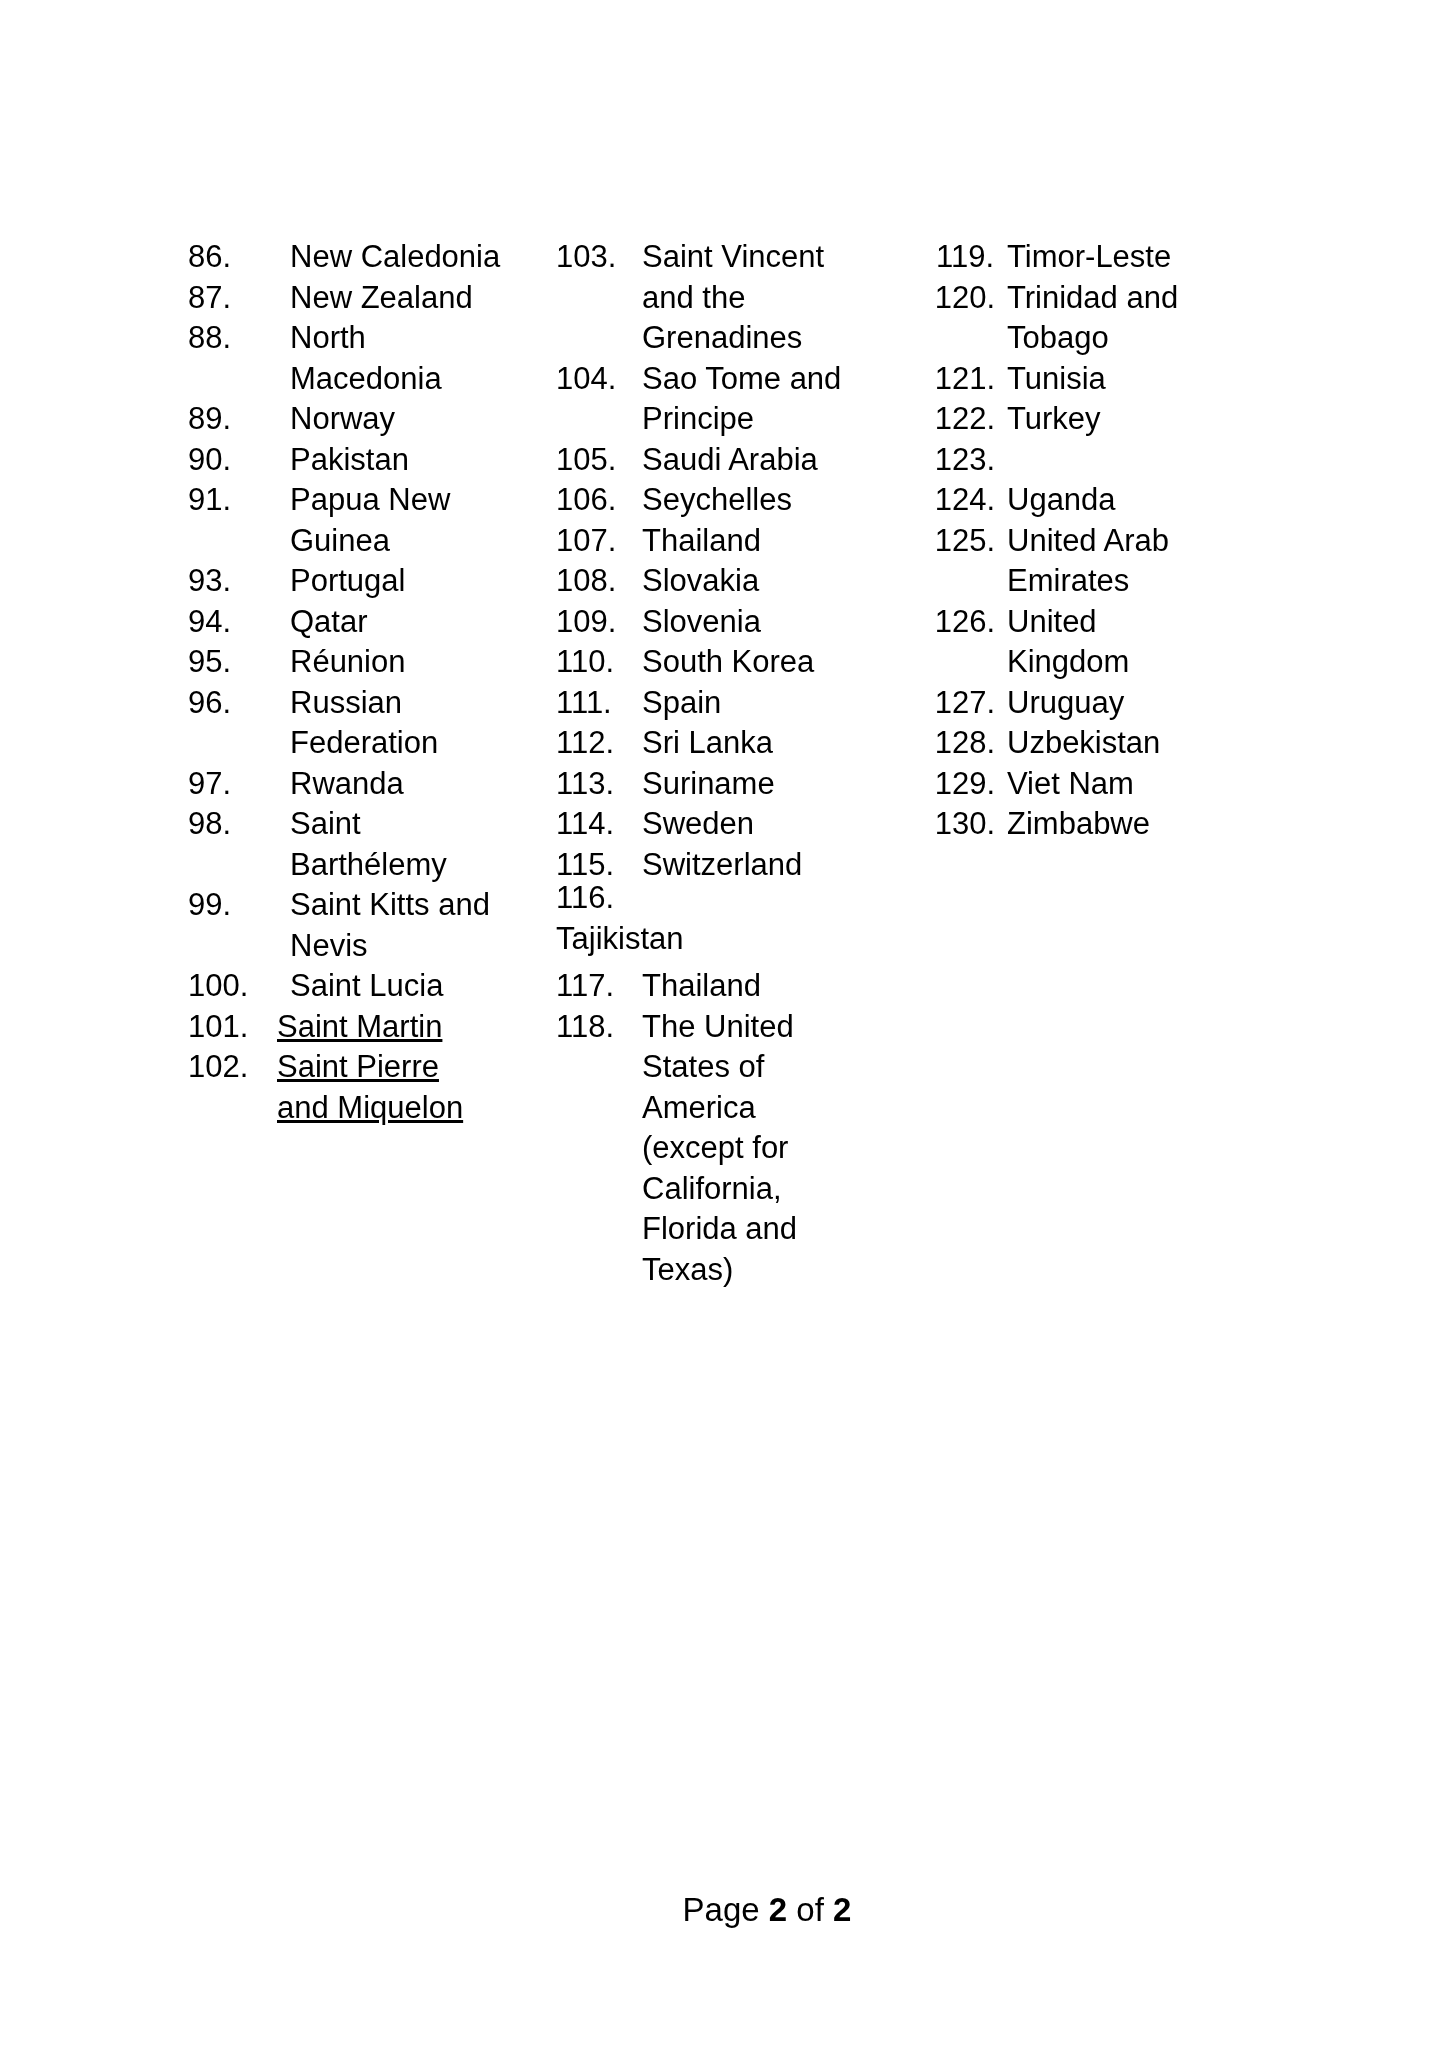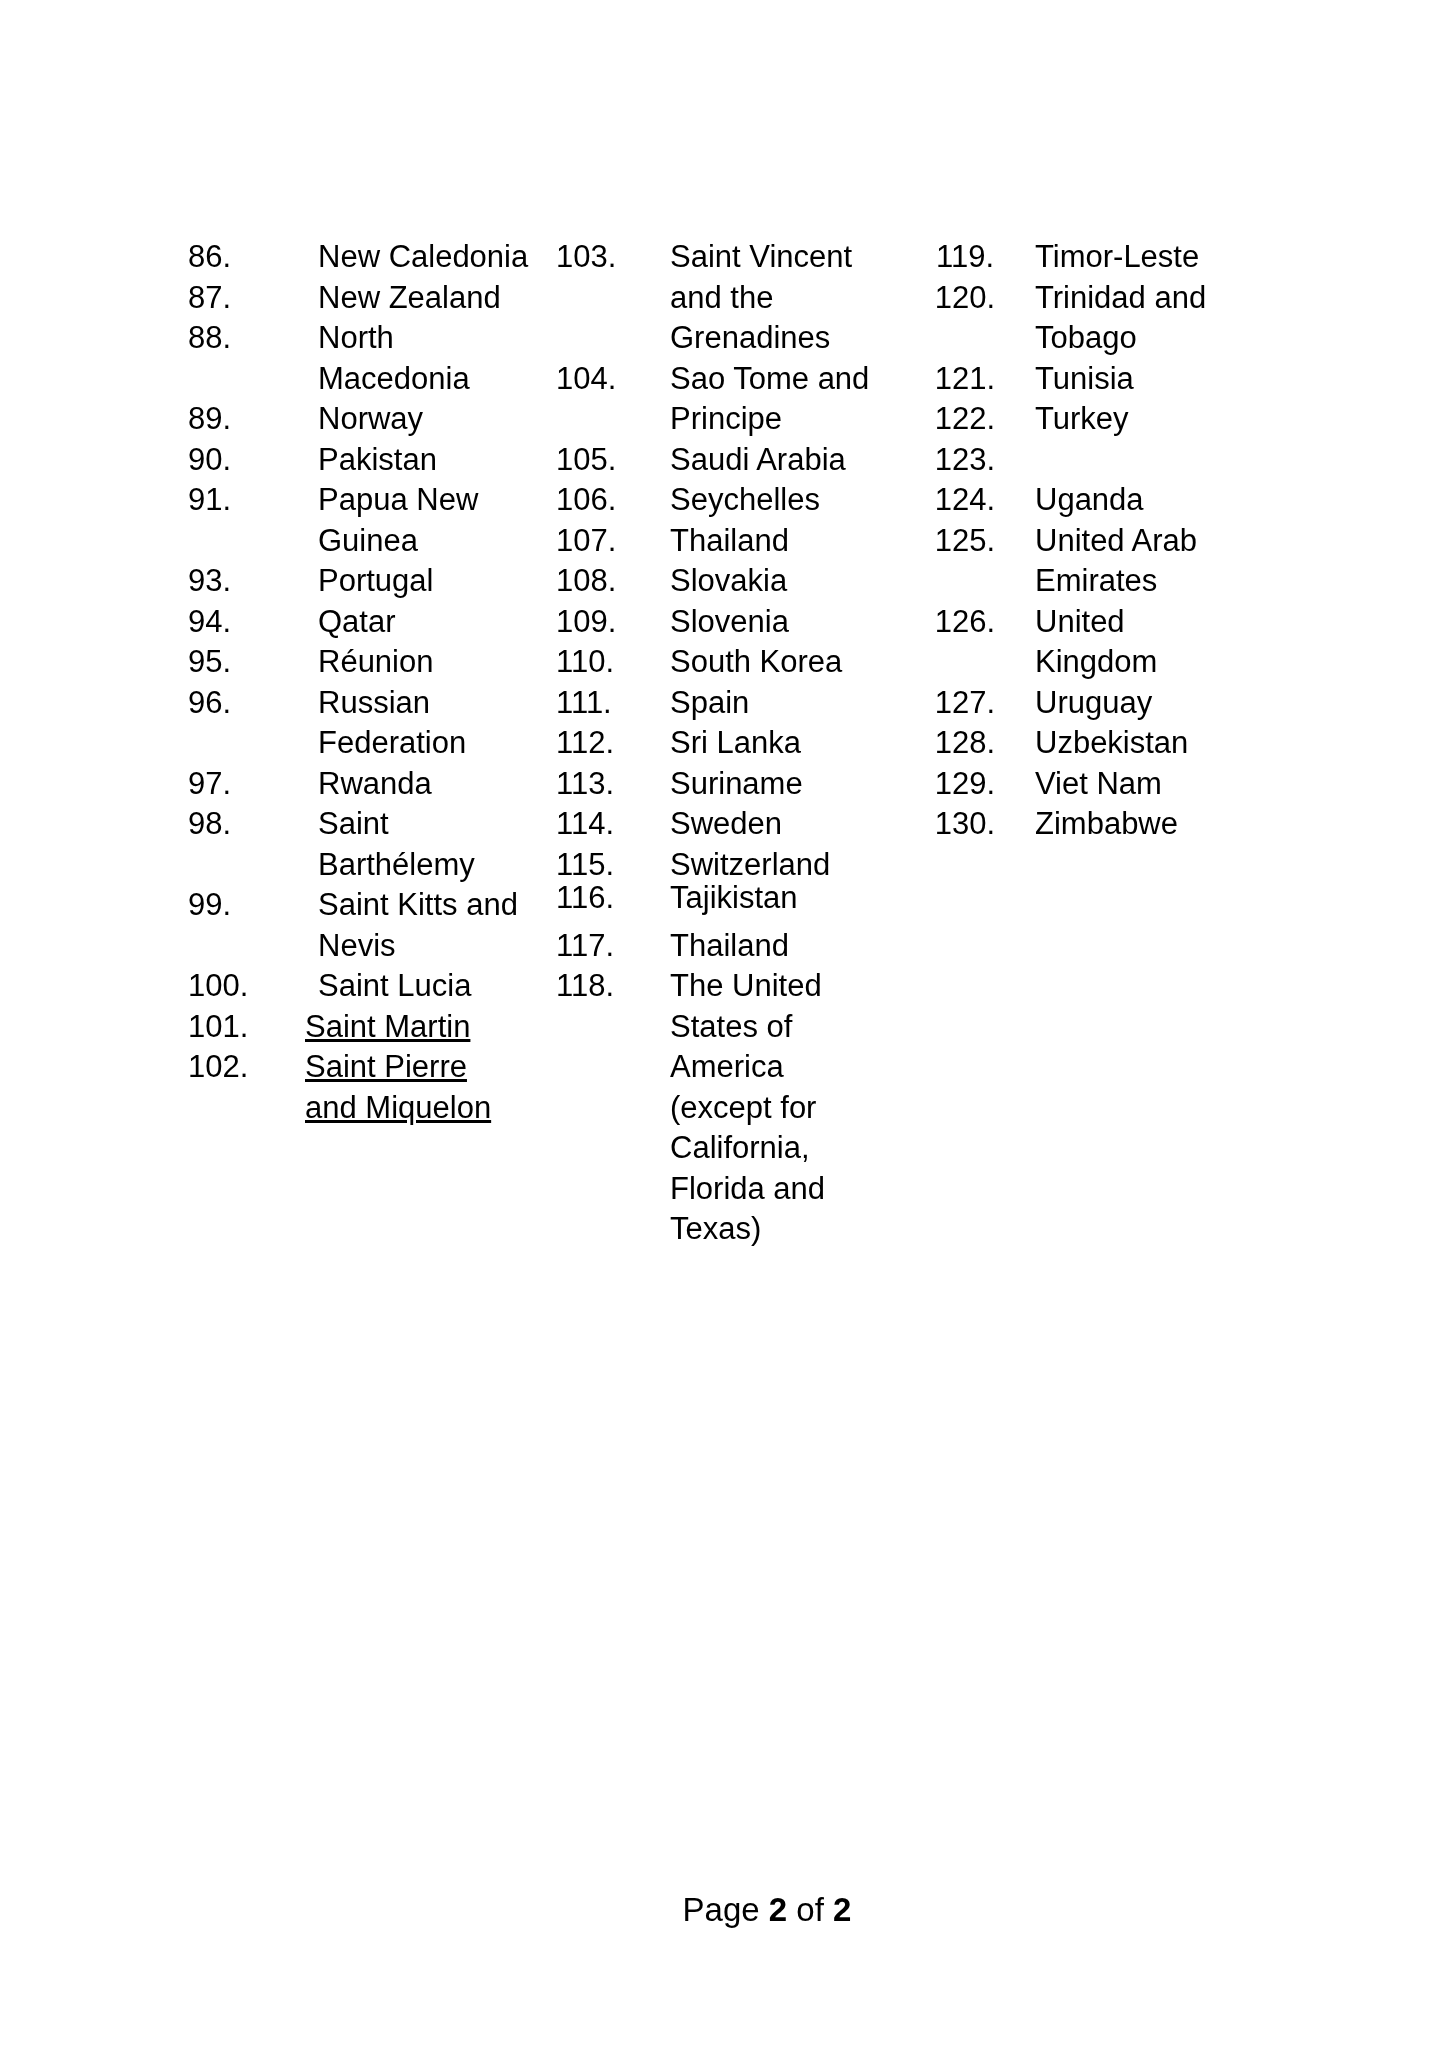--- a/index.html
+++ b/index.html
@@ -24,28 +24,28 @@
   .col {
     position: absolute;
     top: 237px;
     font-size: 31px;
     line-height: 40.5px;
     letter-spacing: 0px;
   }
   #col-1 { left: 188px; }
   #col-2 { left: 556px; }
   #col-3 { left: 923px; }
-  .item { display: flex; align-items: flex-start; gap: 28px; }
+  .item { display: flex; align-items: flex-start; }
   .num  { flex: 0 0 auto; white-space: nowrap; }
   #col-1 .num { width: 102px; }
   #col-2 .num { width: 86px; }
   #col-3 .num { width: 84px; text-align: center; }
   .name { white-space: nowrap; }
   
-  #col-2 .item:nth-child(14) { transform: translateY(-7px); }
+  #col-2 .item:nth-child(14) { transform: translateY(-7px); flex-direction: column; }
   
   #col-1 .item:nth-child(n+15) .name { margin-left: -13px; text-decoration: underline; }
   .footer {
     position: absolute;
     top: 1890px;
     left: 0;
     width: 100%;
     text-align: center;
     font-size: 33px;
     line-height: 40px;

